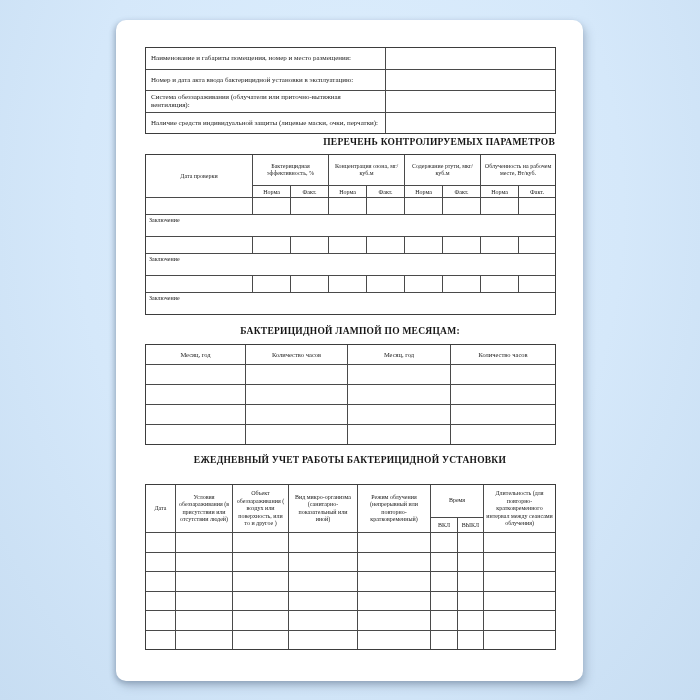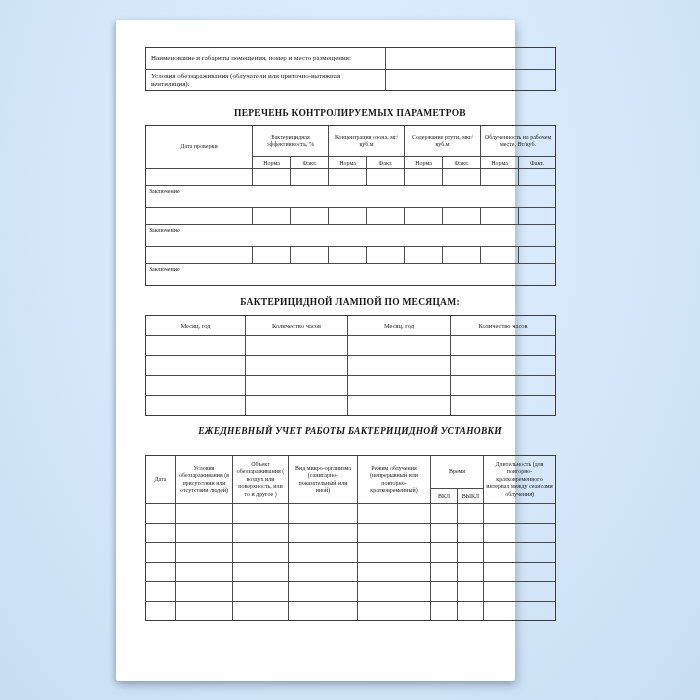--- a/index.html
+++ b/index.html
@@ -3,38 +3,37 @@
 <meta charset="utf-8">
 <style>
   html,body{margin:0;padding:0;}
   body{
     width:700px;height:700px;position:relative;overflow:hidden;
     background:radial-gradient(ellipse at 50% 30%, #ddeefd 0%, #d5e8fa 55%, #c7ddf2 100%);
     font-family:"Liberation Serif","DejaVu Serif",serif;
     color:#1c1c1c;
   }
   .sheet{
-    position:absolute;left:116px;top:20px;width:371px;height:661px;
-    background:#ffffff;border-radius:2px;
+    position:absolute;left:116px;top:20px;width:467px;height:661px;
+    background:#ffffff;border-radius:10px;
     box-shadow:-2px 2px 5px rgba(110,130,155,.45), 3px 5px 10px rgba(105,125,150,.4);
-    padding-left:28px;
   }
   .content{position:absolute;left:29px;top:27px;width:410px;}
   table{border-collapse:collapse;table-layout:fixed;width:410px;}
   td{border:1px solid #4a4a4a;overflow:hidden;padding:0;vertical-align:middle;}
   .outer{outline:1px solid #3d3d3d;outline-offset:-1px;}
 
   
   .title{
     text-align:center;font-weight:bold;font-size:9.5px;line-height:12px;
     letter-spacing:.25px;color:#151515;
   }
-  .t1{margin:16px 0 6px 0;}
+  .t1{margin:2px 0 6px 0;text-align:right;}
   .t2{margin:10px 0 7px 0;}
-  .t3{margin:9px 0 18px 0;font-style:italic;}
+  .t3{margin:9px 0 18px 0;}
 
   
   .info-table td{height:18.6px;}
   .info-table .lbl{font-size:7px;padding:1px 5px;text-align:left;}
 
   
   .params-table .h1 td{height:28px;font-size:6px;line-height:7.5px;text-align:center;padding:1px 2px;}
   .params-table .h2 td{height:11px;font-size:6px;text-align:center;}
   .params-table .empty td{height:16px;}
   .params-table .concl td{height:17px;font-size:6px;text-align:left;vertical-align:top;padding:2px 3px;}
@@ -60,21 +59,29 @@
       <colgroup>
           <col style="width:240px">
           <col style="width:170px">
         </colgroup>
       <tbody>
           <tr>
         <td class="lbl">Наименование и габариты помещения, номер и место размещения:</td>
         <td></td>
       </tr>
       <tr>
-        <td class="lbl">Условия обеззараживания (облучатели или приточно-вытяжная вентиляция):</td>
+        <td class="lbl">Номер и дата акта ввода бактерицидной установки в эксплуатацию:</td>
+        <td></td>
+      </tr>
+      <tr>
+        <td class="lbl">Система обеззараживания (облучатели или приточно-вытяжная вентиляция):</td>
+        <td></td>
+      </tr>
+      <tr>
+        <td class="lbl">Наличие средств индивидуальной защиты (лицевые маски, очки, перчатки):</td>
         <td></td>
       </tr>
     </tbody>
       </table>
 
     <div class="title t1">ПЕРЕЧЕНЬ КОНТРОЛИРУЕМЫХ ПАРАМЕТРОВ</div>
     <table class="params-table outer">
       <colgroup>
         <col style="width:107px">
           <col style="width:38px">

